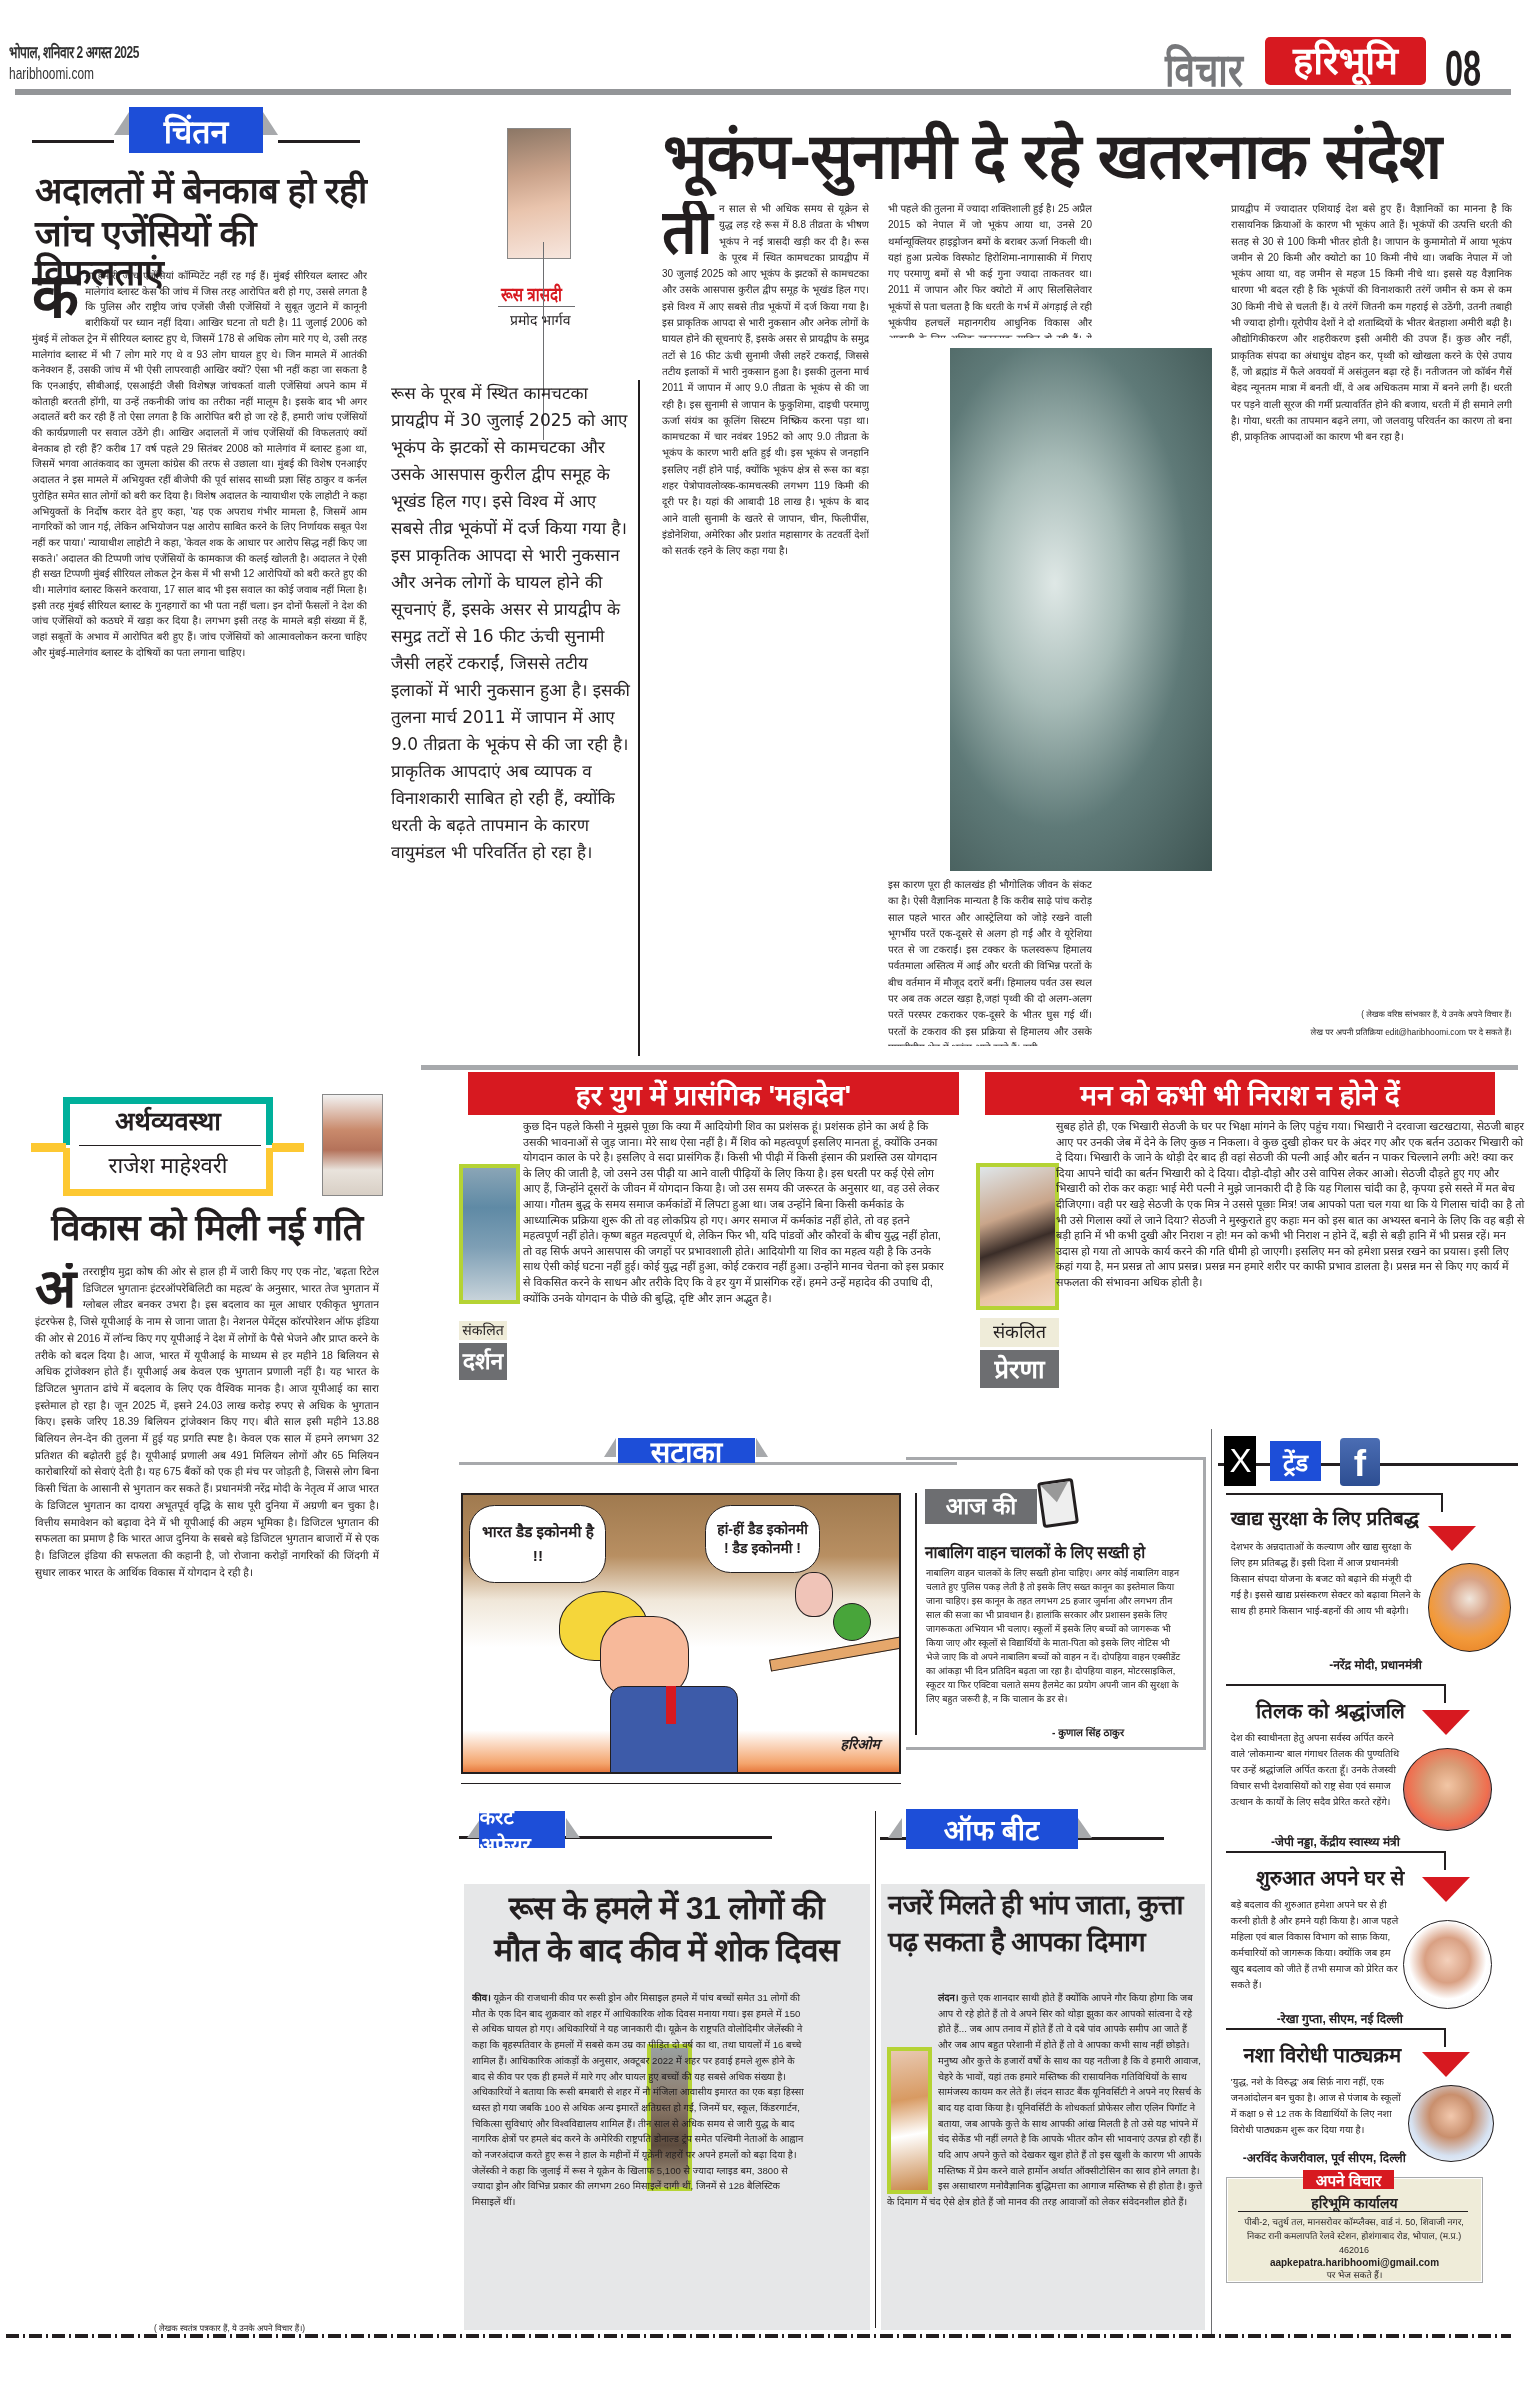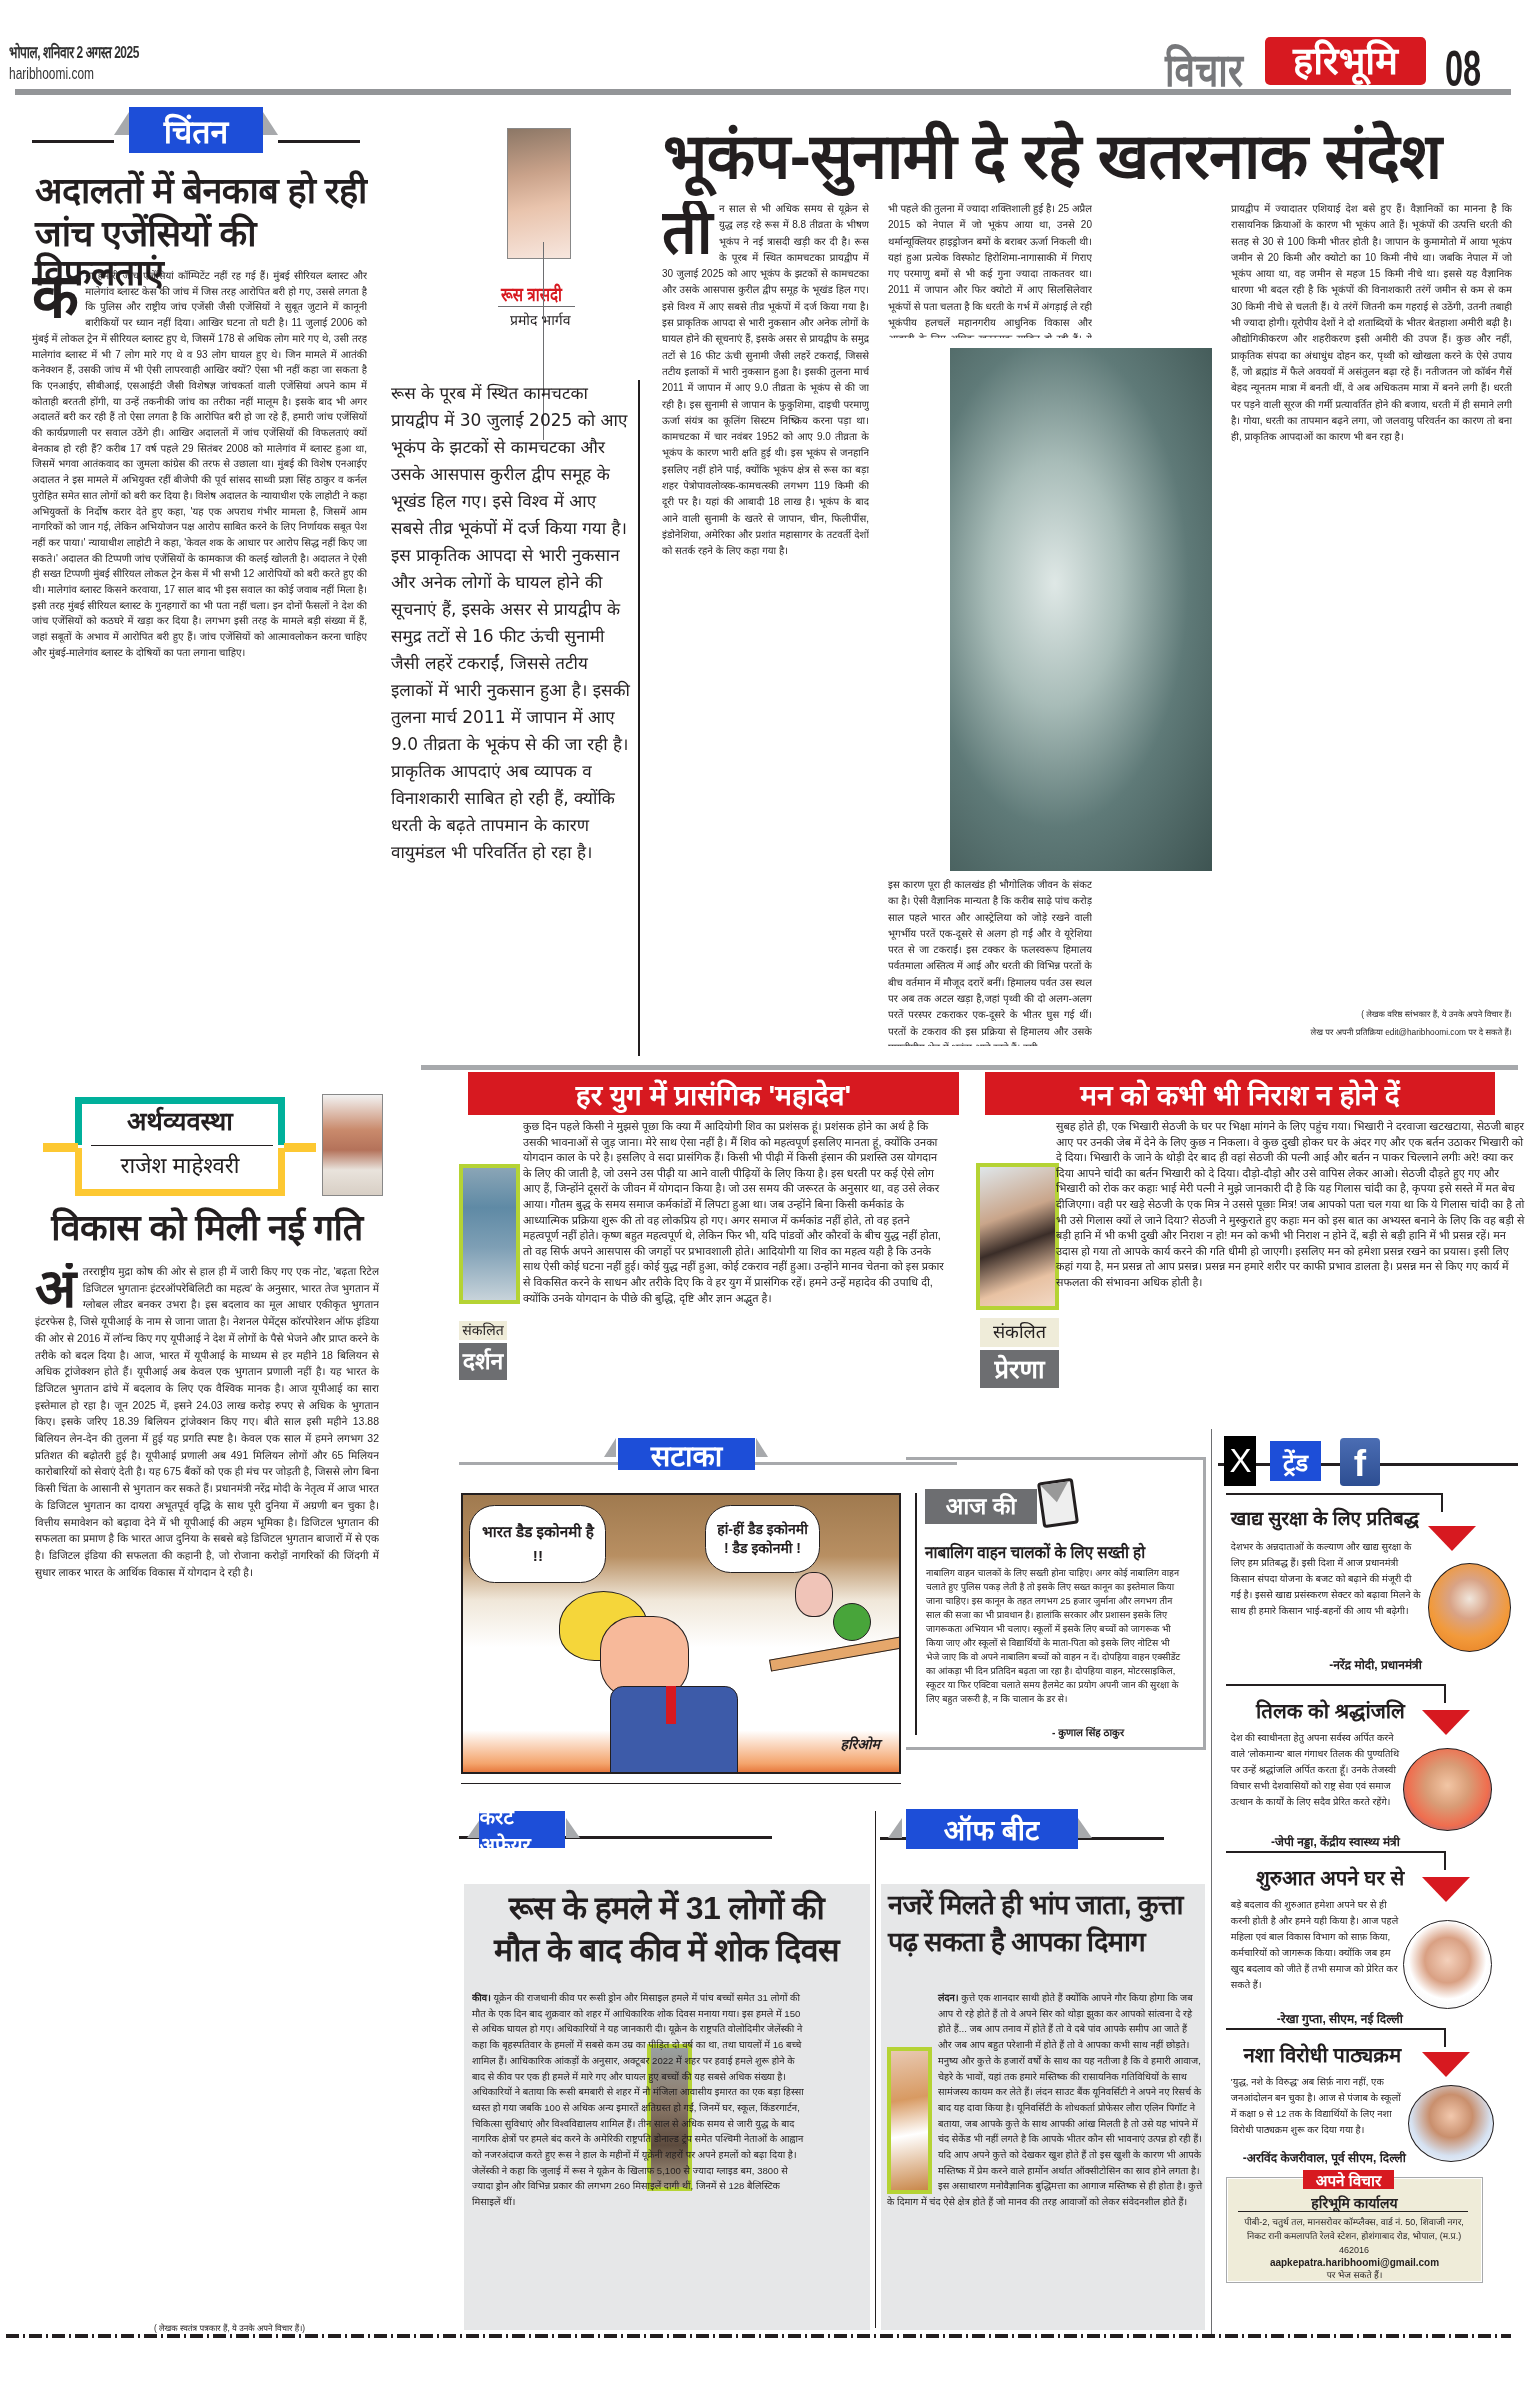--- a/index.html
+++ b/index.html
@@ -102,21 +102,21 @@
 </div>
 <div class="abs body-text" style="left:1231px;top:201px;width:281px;height:804px;overflow:hidden;font-size:10px;line-height:16.3px;">
   <span>प्रायद्वीप में ज्यादातर एशियाई देश बसे हुए हैं। वैज्ञानिकों का मानना है कि रासायनिक क्रियाओं के कारण भी भूकंप आते हैं। भूकंपों की उत्पत्ति धरती की सतह से 30 से 100 किमी भीतर होती है। जापान के कुमामोतो में आया भूकंप जमीन से 20 किमी और क्योटो का 10 किमी नीचे था। जबकि नेपाल में जो भूकंप आया था, वह जमीन से महज 15 किमी नीचे था। इससे यह वैज्ञानिक धारणा भी बदल रही है कि भूकंपों की विनाशकारी तरंगें जमीन से कम से कम 30 किमी नीचे से चलती हैं। ये तरंगें जितनी कम गहराई से उठेंगी, उतनी तबाही भी ज्यादा होगी। यूरोपीय देशों ने दो शताब्दियों के भीतर बेतहाशा अमीरी बढ़ी है। औद्योगिकीकरण और शहरीकरण इसी अमीरी की उपज हैं। कुछ और नहीं, प्राकृतिक संपदा का अंधाधुंध दोहन कर, पृथ्वी को खोखला करने के ऐसे उपाय हैं, जो ब्रह्मांड में फैले अवयवों में असंतुलन बढ़ा रहे हैं। नतीजतन जो कॉर्बन गैसें बेहद न्यूनतम मात्रा में बनती थीं, वे अब अधिकतम मात्रा में बनने लगी हैं। धरती पर पड़ने वाली सूरज की गर्मी प्रत्यावर्तित होने की बजाय, धरती में ही समाने लगी है। गोया, धरती का तापमान बढ़ने लगा, जो जलवायु परिवर्तन का कारण तो बना ही, प्राकृतिक आपदाओं का कारण भी बन रहा है।</span>
 </div>
 <div class="abs" style="left:1276px;top:1008px;width:236px;text-align:right;font-size:8.3px;color:#231f20;">( लेखक वरिष्ठ स्तंभकार हैं, ये उनके अपने विचार हैं।</div>
 <div class="abs" style="left:1212px;top:1026px;width:300px;text-align:right;font-size:8.3px;color:#231f20;">लेख पर अपनी प्रतिक्रिया edit@haribhoomi.com पर दे सकते हैं।</div>
 
 <div class="abs hgrey" style="left:421px;top:1065px;width:1097px;"></div>
 <div class="abs" style="left:0;top:1058px;width:376px;height:2.6px;background:#fff;"></div>
 
-<div class="abs" style="left:43px;top:1097px;width:242px;height:99px;">
+<div class="abs" style="left:31px;top:1097px;width:242px;height:99px;">
   <div style="position:absolute;left:32px;top:0;width:210px;height:48px;border:7.7px solid #00b09b;border-bottom:none;"></div>
   <div style="position:absolute;left:32px;top:51px;width:210px;height:48px;border:7.7px solid #fdc832;border-top:none;"></div>
   <div style="position:absolute;left:0;top:46px;width:35px;height:9px;background:#fdc832;"></div>
   <div style="position:absolute;left:241px;top:46px;width:32px;height:9px;background:#fdc832;"></div>
   <div style="position:absolute;left:38px;top:6.4px;width:198px;text-align:center;font-size:25.5px;font-weight:bold;">अर्थव्यवस्था</div>
   <div style="position:absolute;left:48px;top:48px;width:182px;height:1.3px;background:#231f20;"></div>
   <div style="position:absolute;left:38px;top:52px;width:198px;text-align:center;font-size:22px;">राजेश माहेश्वरी</div>
 </div>
 <div class="abs photo" style="left:322px;top:1094px;width:61px;height:102px;background:linear-gradient(180deg,#f2f2f2 0%,#c98a6c 35%,#b4725a 55%,#e9e3dc 75%,#d8cfc5 100%);"></div>
 <div class="abs headline" style="left:35px;top:1205px;width:344px;font-size:36px;text-align:center;">
@@ -142,21 +142,21 @@
 <div class="abs graytag" style="left:980px;top:1350px;width:79px;height:38px;font-size:25.5px;line-height:38px;">प्रेरणा</div>
 <div class="abs body-text" style="left:1056px;top:1119px;width:472px;height:300px;overflow:hidden;font-size:11px;line-height:15.6px;text-align:left;">
   <span>सुबह होते ही, एक भिखारी सेठजी के घर पर भिक्षा मांगने के लिए पहुंच गया। भिखारी ने दरवाजा खटखटाया, सेठजी बाहर आए पर उनकी जेब में देने के लिए कुछ न निकला। वे कुछ दुखी होकर घर के अंदर गए और एक बर्तन उठाकर भिखारी को दे दिया। भिखारी के जाने के थोड़ी देर बाद ही वहां सेठजी की पत्नी आई और बर्तन न पाकर चिल्लाने लगीः अरे! क्या कर दिया आपने चांदी का बर्तन भिखारी को दे दिया। दौड़ो-दौड़ो और उसे वापिस लेकर आओ। सेठजी दौड़ते हुए गए और भिखारी को रोक कर कहाः भाई मेरी पत्नी ने मुझे जानकारी दी है कि यह गिलास चांदी का है, कृपया इसे सस्ते में मत बेच दीजिएगा। वही पर खड़े सेठजी के एक मित्र ने उससे पूछाः मित्र! जब आपको पता चल गया था कि ये गिलास चांदी का है तो भी उसे गिलास क्यों ले जाने दिया? सेठजी ने मुस्कुराते हुए कहाः मन को इस बात का अभ्यस्त बनाने के लिए कि वह बड़ी से बड़ी हानि में भी कभी दुखी और निराश न हो! मन को कभी भी निराश न होने दें, बड़ी से बड़ी हानि में भी प्रसन्न रहें। मन उदास हो गया तो आपके कार्य करने की गति धीमी हो जाएगी। इसलिए मन को हमेशा प्रसन्न रखने का प्रयास। इसी लिए कहां गया है, मन प्रसन्न तो आप प्रसन्न। प्रसन्न मन हमारे शरीर पर काफी प्रभाव डालता है। प्रसन्न मन से किए गए कार्य में सफलता की संभावना अधिक होती है।</span>
 </div>
 
 <div class="abs" style="left:1211px;top:1429px;width:1.3px;height:906px;background:#6d6e71;"></div>
 
 <div class="abs" style="left:459px;top:1438px;width:498px;height:45px;">
   <div style="position:absolute;left:0;top:24px;width:498px;height:3.2px;background:#a7a9ac;"></div>
   <div style="position:absolute;left:145px;top:0;width:0;height:0;border-bottom:19px solid #a7a9ac;border-left:12.8px solid transparent;"></div>
-  <div class="tag" style="position:absolute;left:159px;top:0;width:137px;height:32px;font-size:29px;">सटाका</div>
+  <div class="tag" style="position:absolute;left:159px;top:0;width:137px;height:25px;font-size:29px;">सटाका</div>
   <div style="position:absolute;left:297px;top:0;width:0;height:0;border-bottom:19px solid #a7a9ac;border-right:12.8px solid transparent;"></div>
 </div>
 <div class="abs cartoon" style="left:461px;top:1493px;width:440px;height:281px;overflow:hidden;">
   <div class="bubble" style="left:6.4px;top:9.6px;width:137px;font-size:15.3px;">भारत डैड इकोनमी है !!</div>
   <div class="bubble" style="left:242px;top:9.6px;width:115px;font-size:14px;line-height:19px;">हां-हीं डैड इकोनमी ! डैड इकोनमी !</div>
   <div style="position:absolute;left:96px;top:96px;width:89px;height:70px;background:#f5d63a;border-radius:50% 50% 20% 40%;border:1.9px solid #231f20;"></div>
   <div style="position:absolute;left:137px;top:121px;width:89px;height:83px;background:#f7b99a;border-radius:40%;border:1.9px solid #231f20;"></div>
   <div style="position:absolute;left:147px;top:191px;width:128px;height:89px;background:#3d5ba9;border:1.9px solid #231f20;border-radius:12.8px 12.8px 0 0;"></div>
   <div style="position:absolute;left:203px;top:191px;width:10.2px;height:38px;background:#d71920;"></div>
   <div style="position:absolute;left:306px;top:153px;width:134px;height:11.5px;background:#e5a76b;border:1.3px solid #231f20;transform:rotate(-10deg);"></div>

